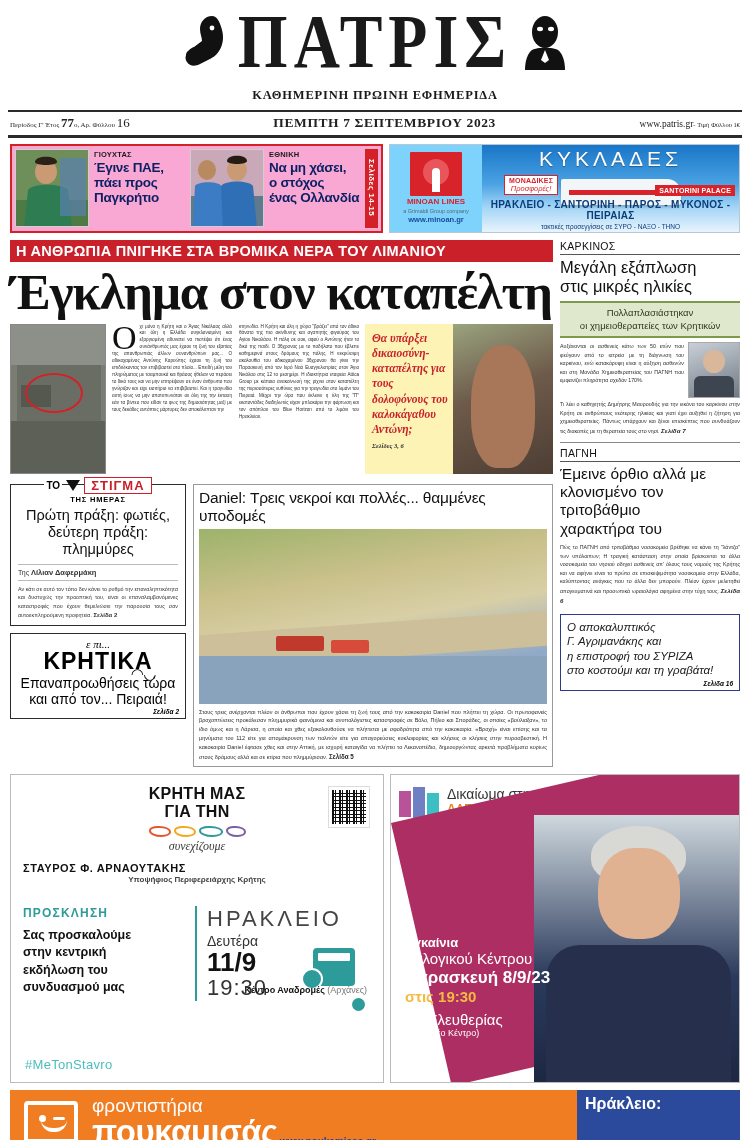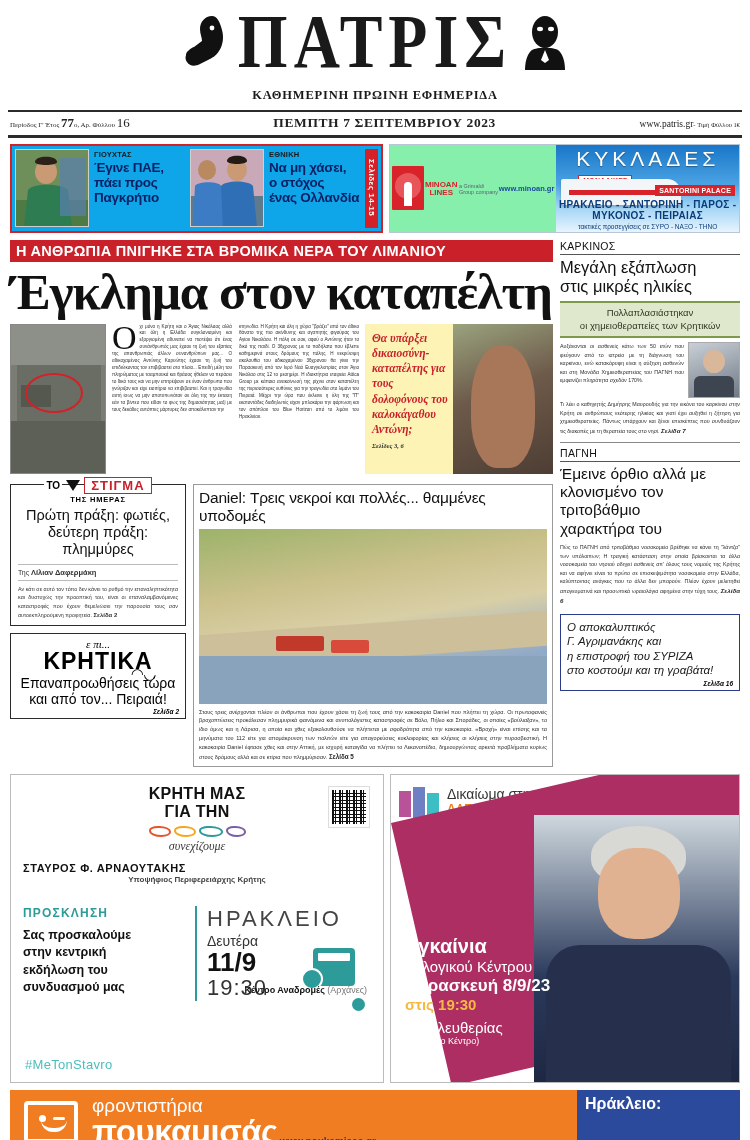--- a/index.html
+++ b/index.html
@@ -37,33 +37,33 @@
   .mi-left { font-size:7px; }
   .mi-left b { font-size:13px; font-weight:bold; }
   .mi-left .issue { font-size:13px; }
   .mi-center { font-family:"Liberation Serif", serif; font-weight:bold; font-size:13.5px; letter-spacing:.6px; }
   .mi-right { font-size:9.5px; }
   .mi-right .small { font-size:6.5px; }
   .mast-rule2 { height:2.5px; background:#2b2b2b; margin:1px 8px 0; }
 
   
   .toprow { display:flex; gap:6px; padding: 6px 10px 0; height:95px; }
-  .sportbox { flex: 0 0 373px; border:2px solid #d42027; display:flex; background:#0ea5e9; padding:3px; gap:4px; position:relative; }
+  .sportbox { flex: 0 0 373px; border:2px solid #d42027; display:flex; background:#f9a8d4; padding:3px; gap:4px; position:relative; }
   .sp-item { display:flex; gap:5px; flex:1; }
   .sp-photo { width:74px; height:78px; border:1px solid #cfcfcf; position:relative; overflow:hidden; }
   .sp-txt { display:flex; flex-direction:column; justify-content:flex-start; padding-top:1px;}
   .sp-kicker { font-size:7.5px; font-weight:bold; color:#1a1a1a; letter-spacing:.2px; margin-bottom:1px; }
   .sp-head { font-size:13.5px; font-weight:bold; color:#0b1f63; line-height:1.12; letter-spacing:-.3px; }
   .sp-pages {
     flex:0 0 13px; background:#d42027; color:#fff; font-size:8px; font-weight:bold;
     writing-mode: vertical-rl; display:flex; align-items:center; justify-content:center;
     letter-spacing:.5px;
   }
   .minoan { flex:1; border:1px solid #b9c6d6; display:flex; overflow:hidden; background:#fff; }
-  .minoan-left { flex:0 0 92px; background:#86efac; display:flex; flex-direction:row; align-items:center; justify-content:center; padding:2px; }
+  .minoan-left { flex:0 0 92px; background:#7dd3fc; display:flex; flex-direction:column; align-items:center; justify-content:center; padding:2px; }
   .ml-logo { width:52px; height:44px; background:#d8232a; display:flex; align-items:flex-end; justify-content:center; position:relative; border-radius:1px;}
   .ml-logo .sun { position:absolute; top:7px; left:50%; transform:translateX(-50%); width:26px; height:26px; border-radius:50%; background:#e8565b; }
   .ml-logo .fig { position:relative; z-index:2; width:8px; height:24px; background:#fff; border-radius:4px 4px 0 0; margin-bottom:4px;}
   .ml-name { font-size:8px; font-weight:bold; color:#d8232a; line-height:1; margin-top:2px; text-align:center;}
   .ml-grim { font-size:5.5px; color:#5a6570; margin-top:2px; }
   .ml-url { font-size:7.5px; color:#1b4a9c; font-weight:bold; margin-top:1px; }
   .minoan-right {
     flex:1; position:relative;
     background: linear-gradient(#1976c8 0%, #4ba3e3 45%, #9ed3f5 70%, #e8f4fd 100%);
     display:flex; flex-direction:column; align-items:center; justify-content:flex-start; padding-top:2px;
@@ -196,21 +196,21 @@
   .kal-logo i { display:block; width:12px; }
   .kal-tl { font-size:14px; color:#333; }
   .kal-nm { font-size:12px; font-weight:bold; color:#e8821e; letter-spacing:.3px; }
   .kal-rl { font-size:6.5px; font-weight:bold; color:#7a7a8a; letter-spacing:.4px; }
   .kal-band { position:absolute; left:0; top:48px; width:115%; height:270px; background:#ad2e62; transform: rotate(-13deg); transform-origin: left top; }
   .kal-photo { position:absolute; right:0; top:40px; width:205px; height:270px; background:linear-gradient(180deg,#cfd8de 0%,#2b3a5c 60%,#1d2742 100%); }
   .kal-photo .hair { position:absolute; left:28%; top:4%; width:46%; height:22%; background:#d8d8d4; border-radius:50% 50% 42% 42%; }
   .kal-photo .face { position:absolute; left:31%; top:12%; width:40%; height:34%; background:#e0b292; border-radius:44%; }
   .kal-photo .shirt { position:absolute; left:6%; bottom:0; width:90%; height:52%; background:#26304c; border-radius:34px 34px 0 0; }
   .kal-txt { position:absolute; left:14px; top:160px; z-index:5; color:#fff; }
-  .kal-t1 { font-size:20px; font-weight:bold; }
+  .kal-t1 { font-size:13px; font-weight:bold; }
   .kal-t2 { font-size:15px; }
   .kal-t3 { font-size:17px; font-weight:bold; margin-top:1px; }
   .kal-t4 { font-size:15px; font-weight:bold; color:#f5b942; }
   .kal-t5 { font-size:15px; margin-top:6px; }
   .kal-t6 { font-size:9px; }
   .kal-sq { position:absolute; left:-10px; top:5px; width:6px; height:6px; background:#fff; }
 
   
   .footad { margin:7px 10px 0; height:63px; background:#f07d22; display:flex; align-items:center; position:relative; }
   .fa-mon { width:54px; height:42px; border:4px solid #fff; border-radius:4px; margin-left:14px; position:relative; }

